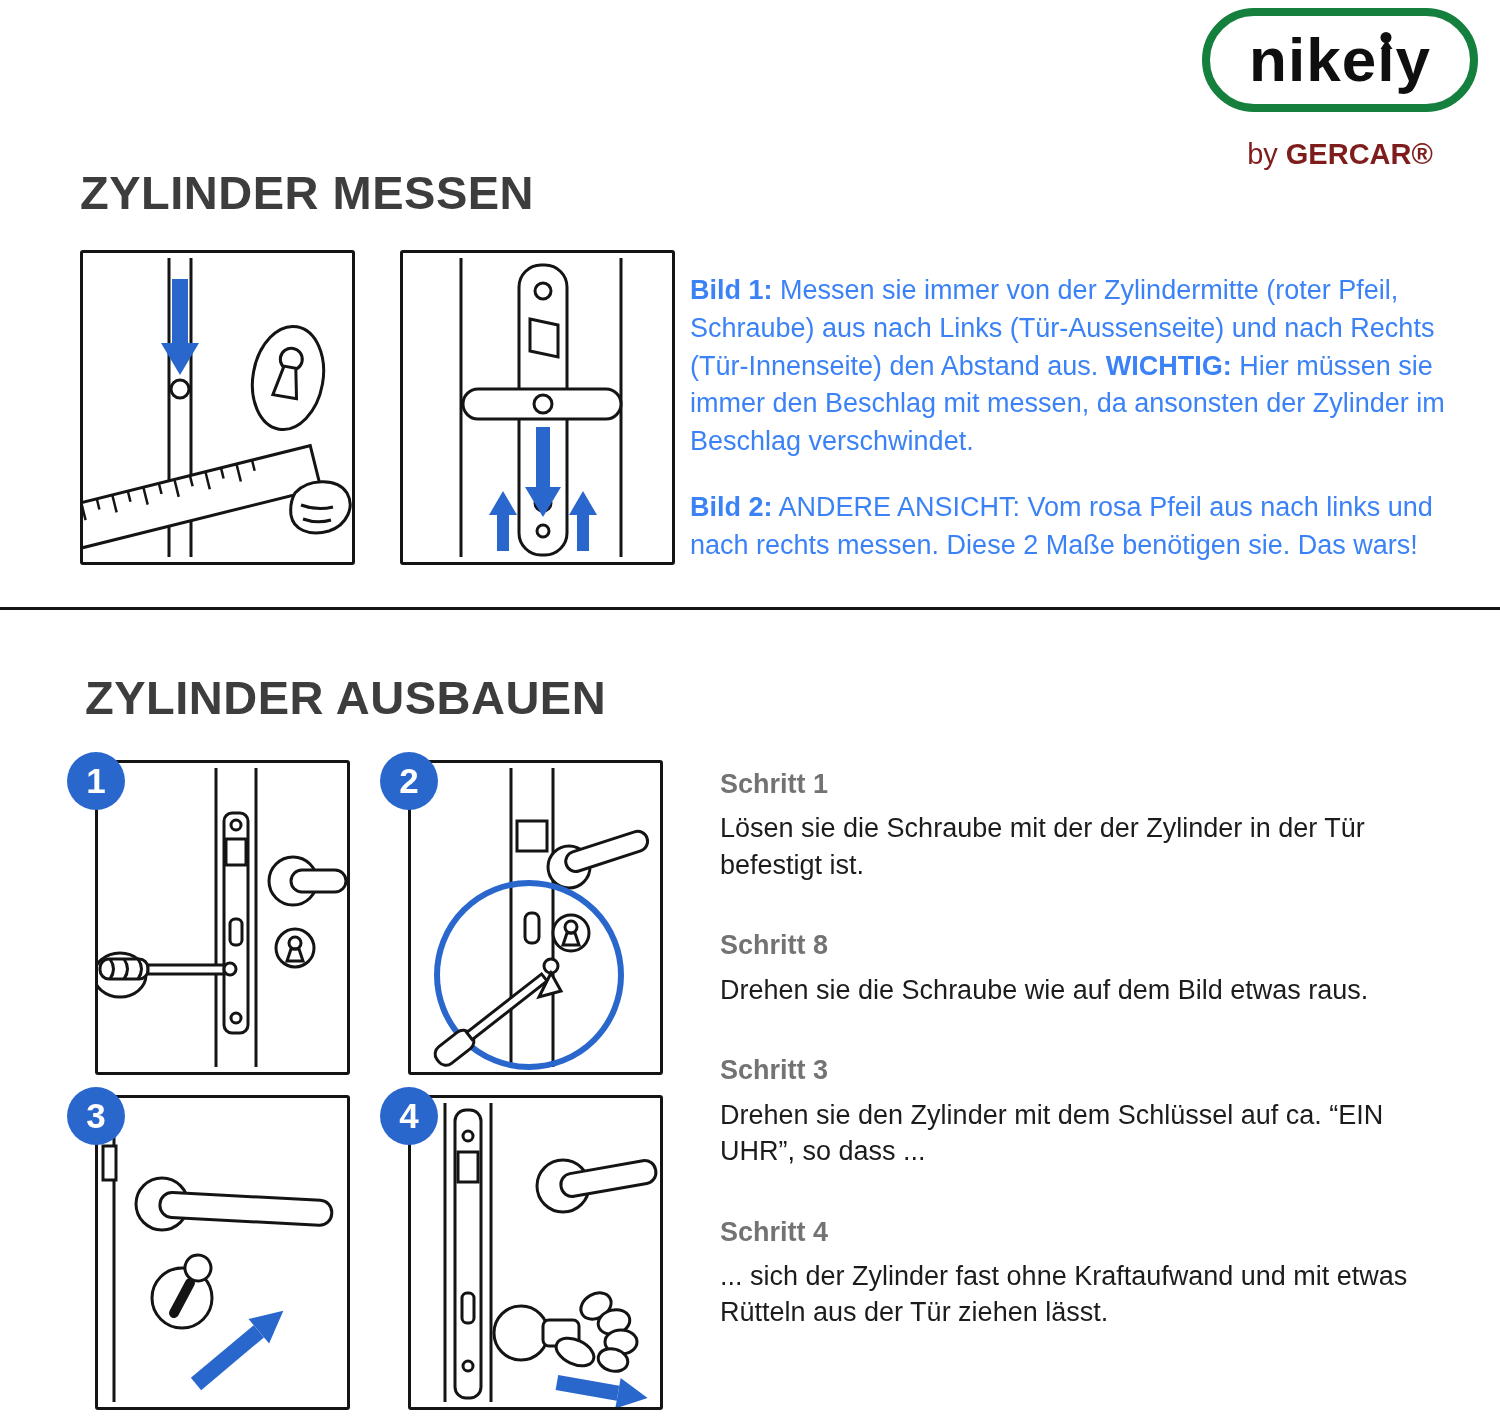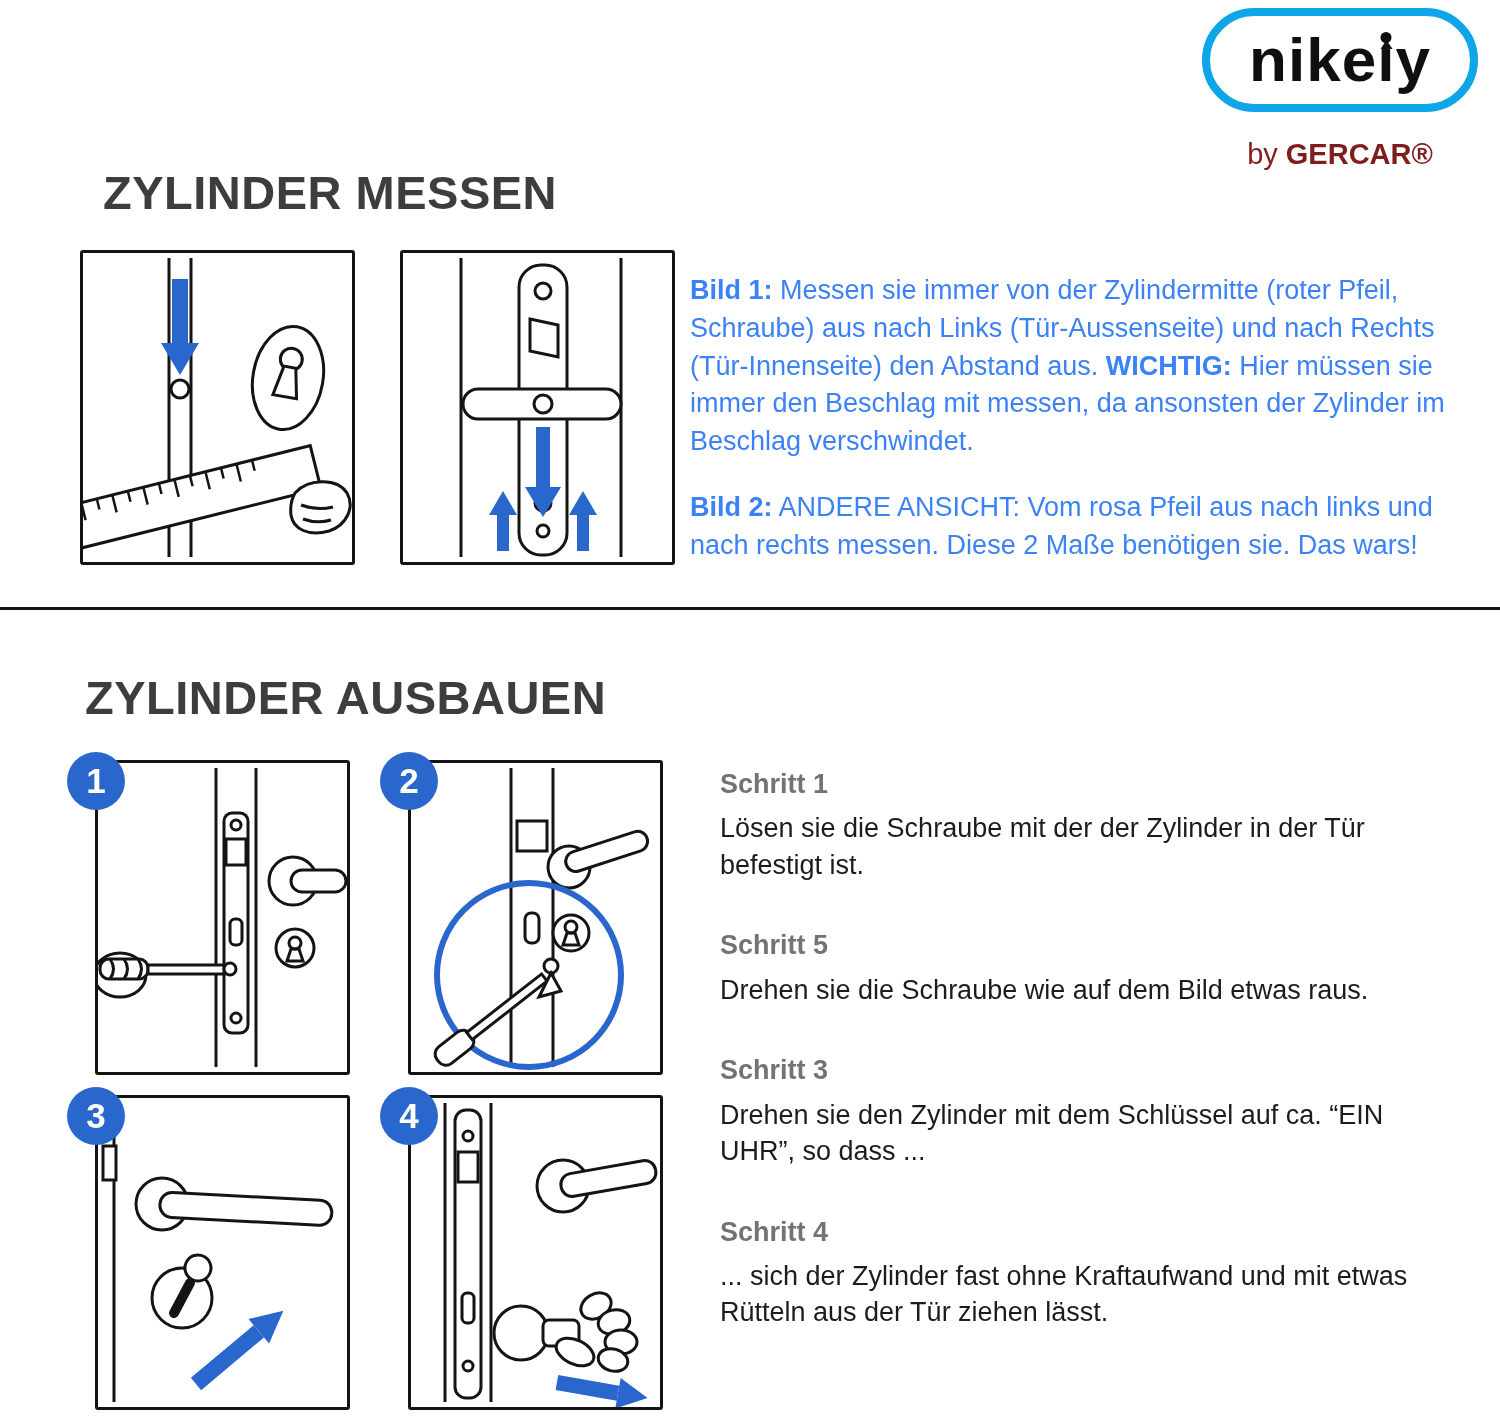--- a/index.html
+++ b/index.html
@@ -6,21 +6,21 @@
   html,body { background:#ffffff; }
   body {
     width:1500px; height:1421px; position:relative; overflow:hidden;
     font-family:"Liberation Sans", sans-serif; color:#1c1c1c;
   }
   .page { position:absolute; inset:0; background:#fff; }
 
   
   .logo-box {
     position:absolute; left:1202px; top:8px; width:276px; height:104px;
-    border:8px solid #0ea5e9; border-radius:54px; background:#fff;
+    border:8px solid #15803d; border-radius:54px; background:#fff;
     display:flex; align-items:center; justify-content:center;
   }
   .logo-text { font-size:62px; font-weight:700; color:#0f0f0f; line-height:1; display:flex; letter-spacing:1px; }
   .i-wrap { position:relative; display:inline-block; }
   .keyhole {
     position:absolute; left:50%; transform:translateX(-50%); top:3px;
     width:11px; height:11px; background:#0f0f0f; border-radius:50%;
   }
   .keyhole::after {
     content:""; position:absolute; top:8px; left:50%; transform:translateX(-50%);
@@ -33,21 +33,21 @@
     font-size:29px; color:#7f1d1d;
   }
   .byline-by { font-weight:400; margin-right:8px; }
   .byline-brand { font-weight:700; }
 
   
   .h-title {
     position:absolute; font-size:47px; font-weight:800; color:#3d3d3d;
     letter-spacing:0.5px;
   }
-  #title-messen   { left:103px; top:165px; }
+  #title-messen   { left:80px; top:165px; }
   #title-ausbauen { left:85px; top:670px; }
 
   
   .figure {
     position:absolute; width:275px; height:315px; background:#fff;
     border:3px solid #141414; border-radius:3px;
   }
   .figure.small { width:255px; }
   .figure svg { display:block; width:100%; height:100%; }
   #fig-bild1 { left:80px;  top:250px; }
@@ -283,21 +283,21 @@
   <div class="badge" id="badge-2">2</div>
   <div class="badge" id="badge-3">3</div>
   <div class="badge" id="badge-4">4</div>
 
   <div class="steps-col">
     <div class="step">
       <h3>Schritt 1</h3>
       <p>Lösen sie die Schraube mit der der Zylinder in der Tür befestigt ist.</p>
     </div>
     <div class="step">
-      <h3>Schritt 5</h3>
+      <h3>Schritt 8</h3>
       <p>Drehen sie die Schraube wie auf dem Bild etwas raus.</p>
     </div>
     <div class="step">
       <h3>Schritt 3</h3>
       <p>Drehen sie den Zylinder mit dem Schlüssel auf ca. “EIN UHR”, so dass ...</p>
     </div>
     <div class="step">
       <h3>Schritt 4</h3>
       <p>... sich der Zylinder fast ohne Kraftaufwand und mit etwas Rütteln aus der Tür ziehen lässt.</p>
     </div>

